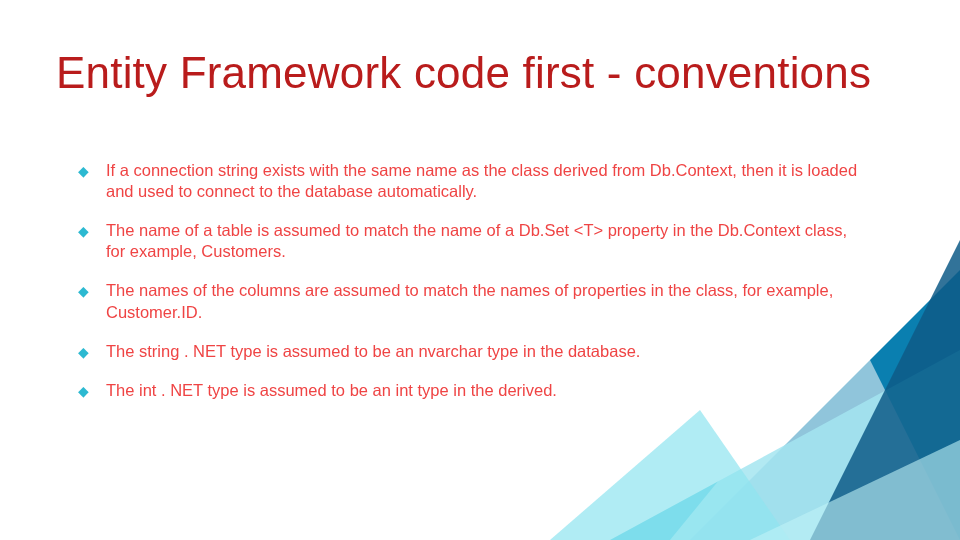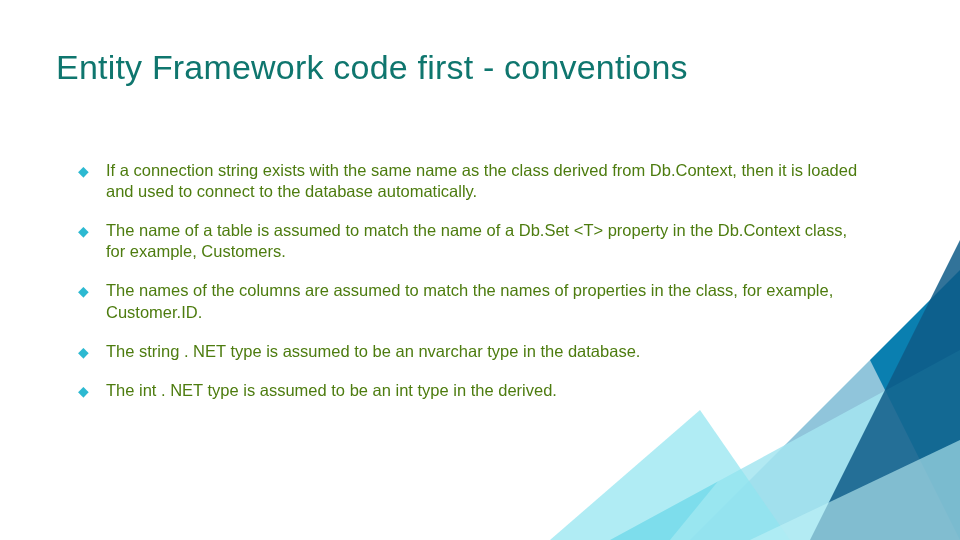--- a/index.html
+++ b/index.html
@@ -15,23 +15,23 @@
   .slide {
     position: relative;
     width: 960px;
     height: 540px;
     background: #ffffff;
   }
   .title {
     position: absolute;
     top: 48px;
     left: 56px;
-    font-size: 34px;
+    font-size: 44px;
     font-weight: 400;
-    color: #0f766e;
+    color: #b91c1c;
     letter-spacing: 0.2px;
   }
   .content {
     position: absolute;
     top: 160px;
     left: 78px;
     right: 90px;
   }
   .bullet-row {
     display: flex;
@@ -45,21 +45,21 @@
     margin-top: 4px;
     margin-right: 14px;
     color: #2cb9d1;
     font-size: 14px;
     line-height: 14px;
   }
   .bullet-text {
     flex: 1 1 auto;
     font-size: 16.5px;
     line-height: 1.28;
-    color: #4d7c0f;
+    color: #ef4444;
   }
   
   .deco {
     position: absolute;
     bottom: 0;
     right: 0;
     width: 410px;
     height: 300px;
     pointer-events: none;
   }

